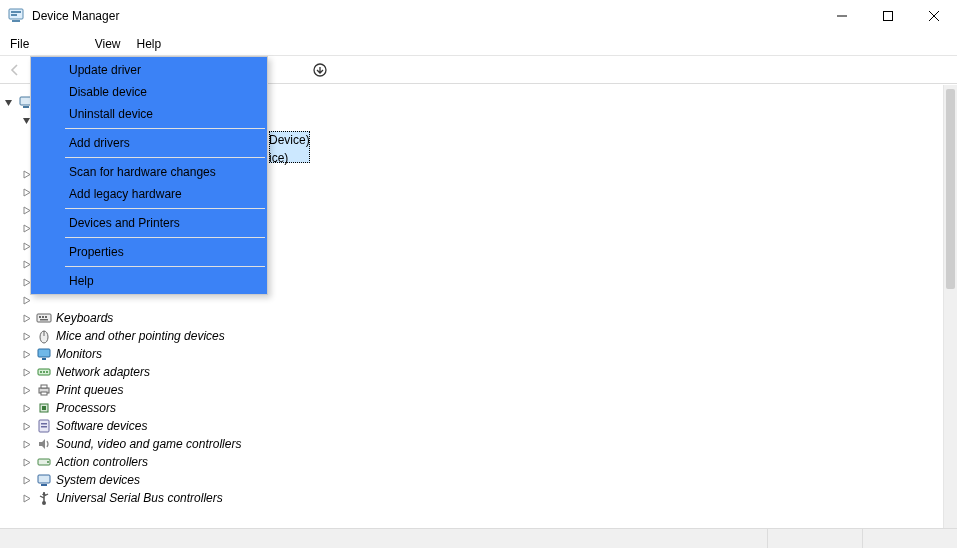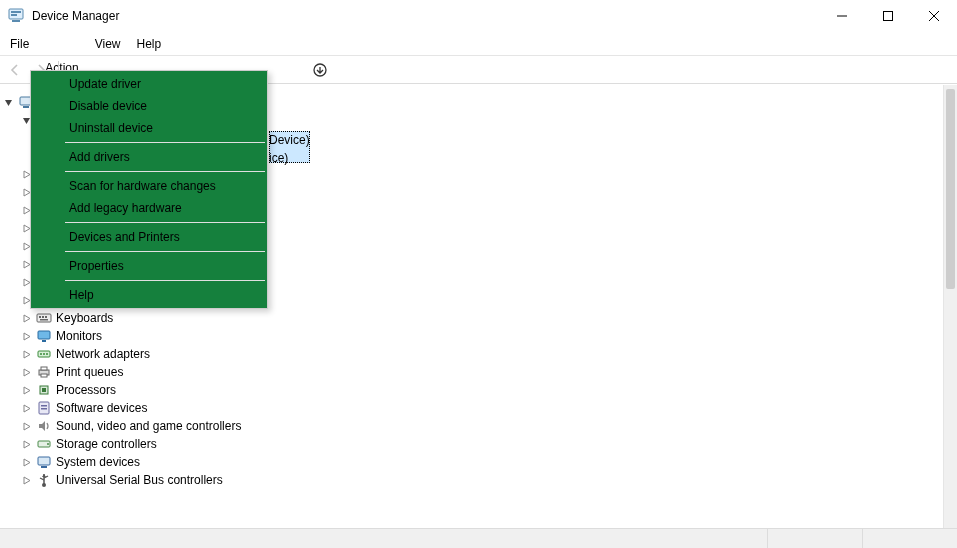--- a/index.html
+++ b/index.html
@@ -116,21 +116,21 @@
     margin-right: 2px;
   }
   .tree-row .icon {
     width: 16px; height: 16px;
     margin-right: 4px;
     display: inline-flex;
     align-items: center;
     justify-content: center;
   }
   .tree-row.depth0 { padding-left: 0px; }
-  .tree-row.depth1 { padding-left: 18px; }
+  .tree-row.depth1 { padding-left: 18px; font-style: italic; }
   .tree-row.depth2 { padding-left: 36px; }
   .label { }
 
   
   .vscroll {
     position: absolute;
     top: 0; right: 0; bottom: 0;
     width: 14px;
     background: #f0f0f0;
     border-left: 1px solid #e5e5e5;
@@ -157,26 +157,25 @@
     width: 95px; height: 100%;
     border-left: 1px solid #dcdcdc;
   }
 
   
   .dropdown {
     position: absolute;
     left: 30px;
     top: 56px;
     width: 238px;
-    background: #15803d;
+    background: #3b82f6;
     border: 1px solid #cccccc;
     box-shadow: 3px 3px 6px rgba(0,0,0,0.18);
     padding: 2px 0;
     z-index: 100;
-    margin-top: 14px;
   }
   .dd-item {
     height: 22px;
     display: flex;
     align-items: center;
     padding-left: 38px;
     padding-right: 12px;
     font-size: 12px;
   }
   .dd-sep {
@@ -369,20 +368,34 @@
           <span class="label">Keyboards</span>
         </div>
         <div class="tree-row depth1">
           <span class="exp">
             <svg width="9" height="9" viewBox="0 0 9 9">
               <path d="M2 1 L8 4.5 L2 8 Z" fill="none" stroke="#888" stroke-width="1"></path>
             </svg>
           </span>
           <span class="icon">
             <svg viewBox="0 0 16 16">
+              <ellipse cx="8" cy="9" rx="4" ry="6" fill="#eee" stroke="#666"></ellipse>
+              <line x1="8" y1="3" x2="8" y2="8" stroke="#666"></line>
+            </svg>
+          </span>
+          <span class="label">Mice and other pointing devices</span>
+        </div>
+        <div class="tree-row depth1">
+          <span class="exp">
+            <svg width="9" height="9" viewBox="0 0 9 9">
+              <path d="M2 1 L8 4.5 L2 8 Z" fill="none" stroke="#888" stroke-width="1"></path>
+            </svg>
+          </span>
+          <span class="icon">
+            <svg viewBox="0 0 16 16">
               <rect x="2" y="3" width="12" height="8" rx="1" fill="#6fb8e8" stroke="#2a6aa0"></rect>
               <rect x="6" y="12" width="4" height="2" fill="#2a6aa0"></rect>
             </svg>
           </span>
           <span class="label">Monitors</span>
         </div>
         <div class="tree-row depth1">
           <span class="exp">
             <svg width="9" height="9" viewBox="0 0 9 9">
               <path d="M2 1 L8 4.5 L2 8 Z" fill="none" stroke="#888" stroke-width="1"></path>
@@ -461,21 +474,21 @@
             <svg width="9" height="9" viewBox="0 0 9 9">
               <path d="M2 1 L8 4.5 L2 8 Z" fill="none" stroke="#888" stroke-width="1"></path>
             </svg>
           </span>
           <span class="icon">
             <svg viewBox="0 0 16 16">
               <rect x="2" y="5" width="12" height="6" rx="1" fill="#e5f0e5" stroke="#4a8a4a"></rect>
               <circle cx="12" cy="8" r="1" fill="#4a8a4a"></circle>
             </svg>
           </span>
-          <span class="label">Storage controllers</span>
+          <span class="label">Action controllers</span>
         </div>
         <div class="tree-row depth1">
           <span class="exp">
             <svg width="9" height="9" viewBox="0 0 9 9">
               <path d="M2 1 L8 4.5 L2 8 Z" fill="none" stroke="#888" stroke-width="1"></path>
             </svg>
           </span>
           <span class="icon">
             <svg viewBox="0 0 16 16">
               <rect x="2" y="3" width="12" height="8" rx="1" fill="#d8e8f5" stroke="#3a6aa0"></rect>

